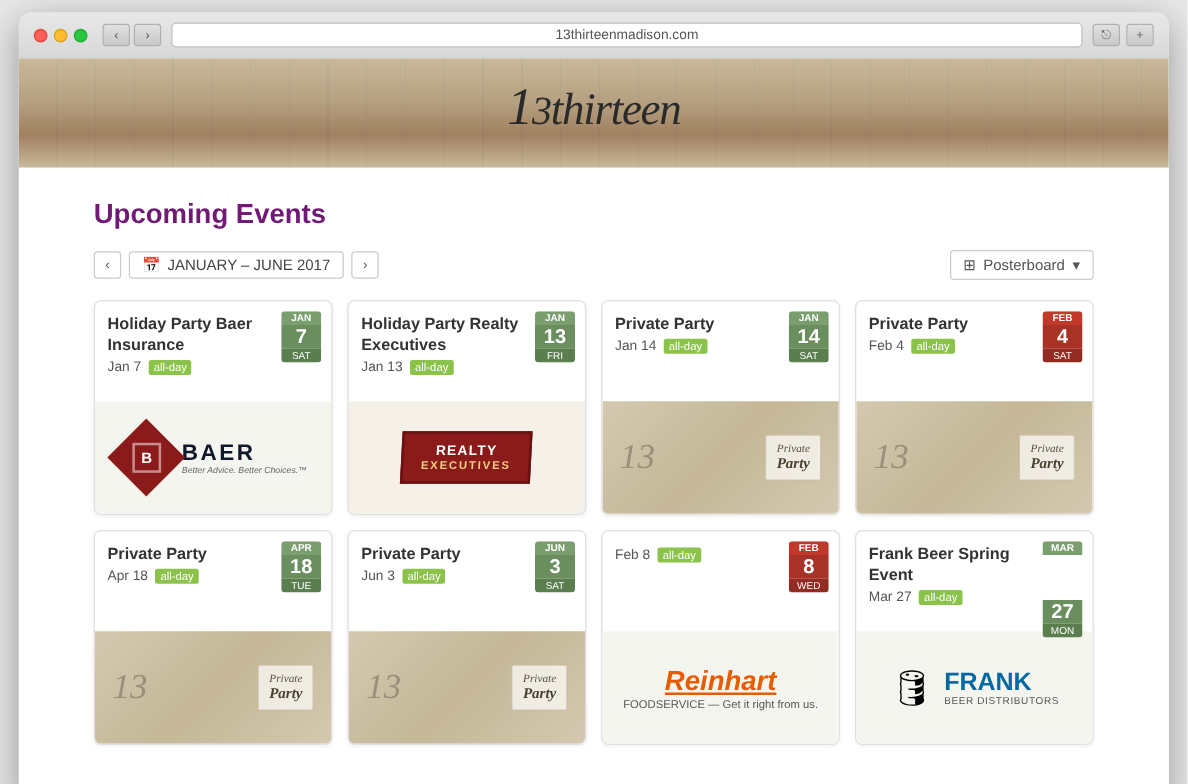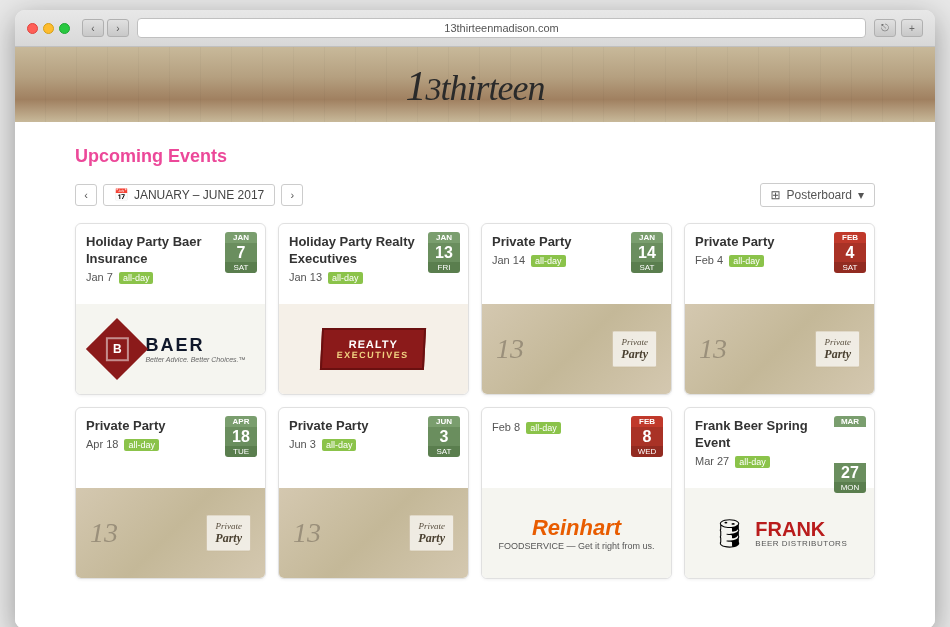--- a/index.html
+++ b/index.html
@@ -116,21 +116,21 @@
       );
     }
 
     .site-logo {
       font-size: 36px;
       font-family: Georgia, serif;
       color: #2a2a2a;
       letter-spacing: -1px;
       position: relative;
       z-index: 1;
-      margin-bottom: 0;
+      margin-bottom: 12px;
     }
 
     .site-logo .num {
       font-style: italic;
       font-size: 42px;
     }
 
     .site-logo .word {
       font-family: 'Palatino Linotype', Palatino, serif;
       font-style: italic;
@@ -157,23 +157,23 @@
       font-size: 10px;
     }
 
     
     .main-content {
       padding: 24px 60px 30px;
       background: white;
     }
 
     .section-title {
-      font-size: 18px;
+      font-size: 22px;
       font-weight: bold;
-      color: #ec4899;
+      color: #701a75;
       margin-bottom: 16px;
     }
 
     
     .calendar-controls {
       display: flex;
       align-items: center;
       justify-content: space-between;
       margin-bottom: 16px;
     }
@@ -446,20 +446,21 @@
       flex-direction: column;
       align-items: center;
       justify-content: center;
     }
 
     .reinhart-text {
       font-size: 22px;
       font-weight: 900;
       color: #e85c00;
       font-style: italic;
+      text-decoration: underline;
     }
 
     .reinhart-sub {
       font-size: 9px;
       color: #555;
     }
 
     
     .frank-img {
       width: 100%;
@@ -471,21 +472,21 @@
       gap: 8px;
     }
 
     .frank-barrel {
       font-size: 28px;
     }
 
     .frank-text-block .frank-name {
       font-size: 20px;
       font-weight: 900;
-      color: #b91c1c;
+      color: #0369a1;
       line-height: 1;
     }
 
     .frank-text-block .frank-sub {
       font-size: 8px;
       color: #555;
       letter-spacing: 0.5px;
     }
   </style>
 </head>

